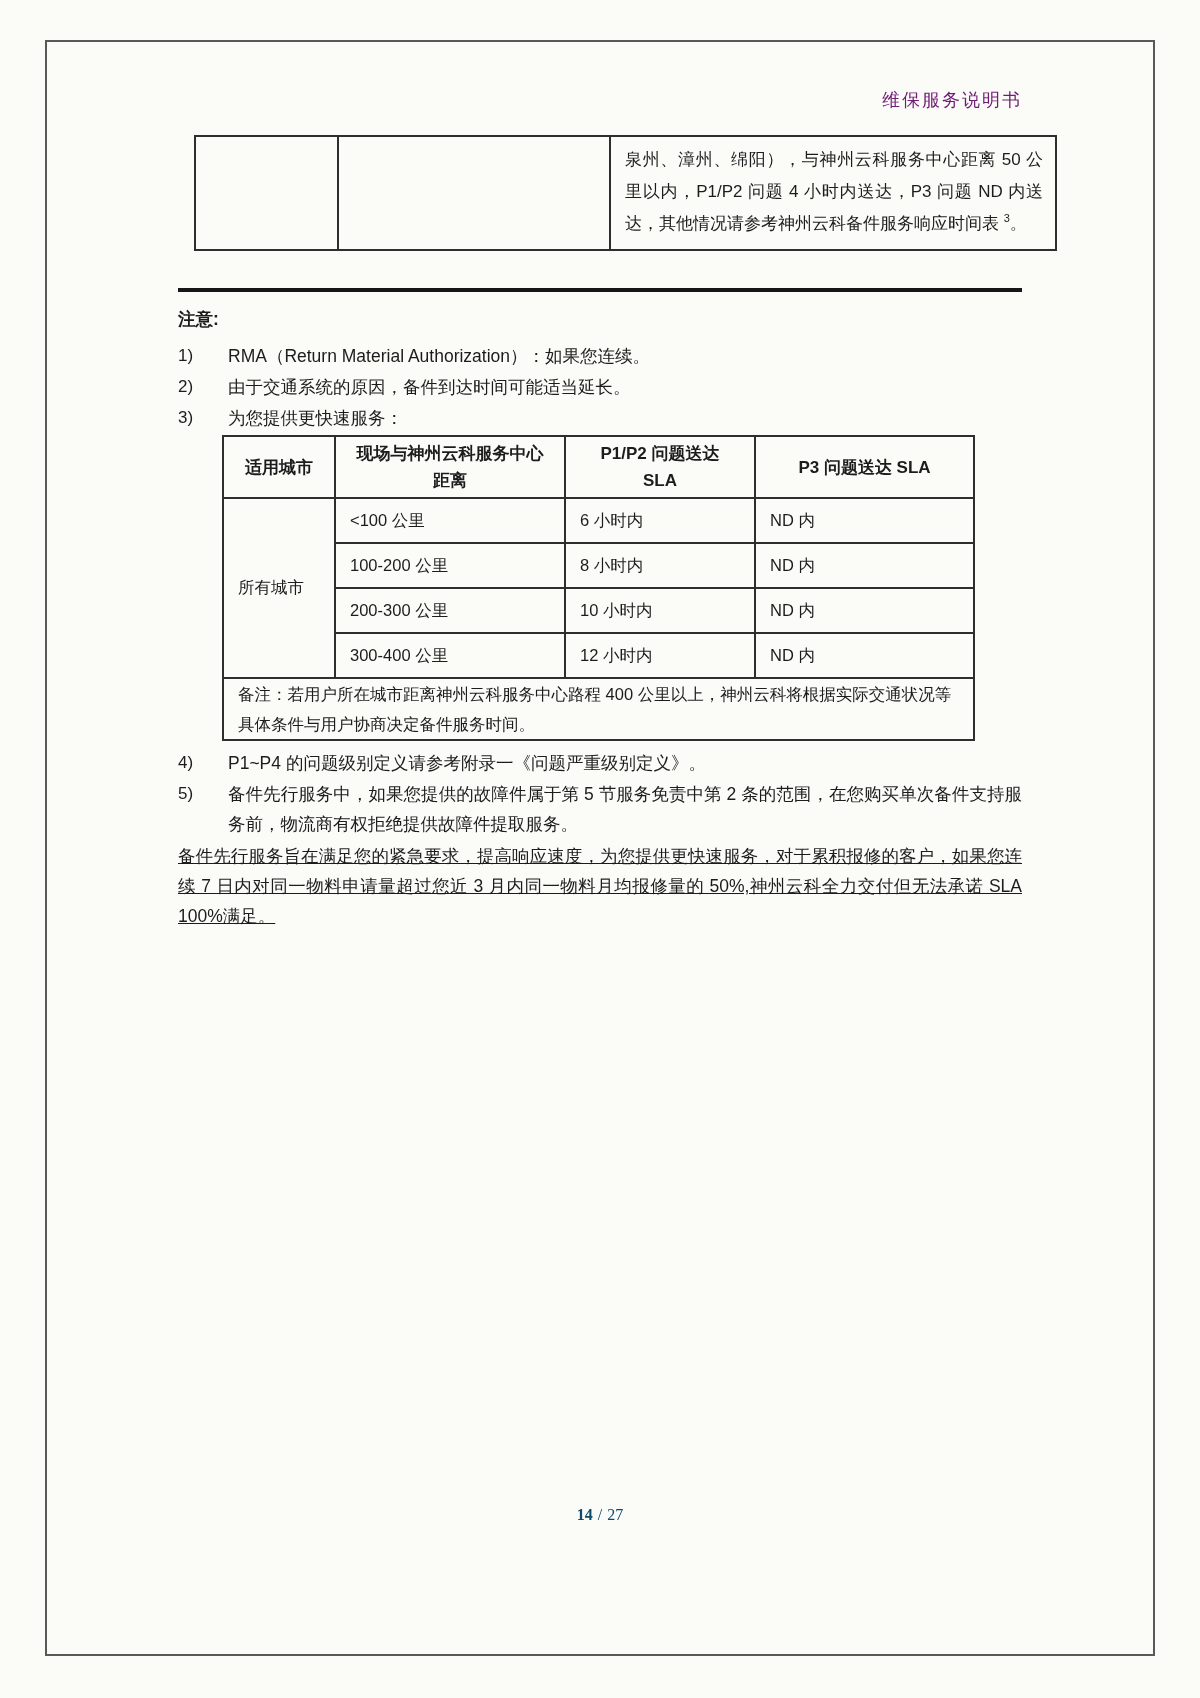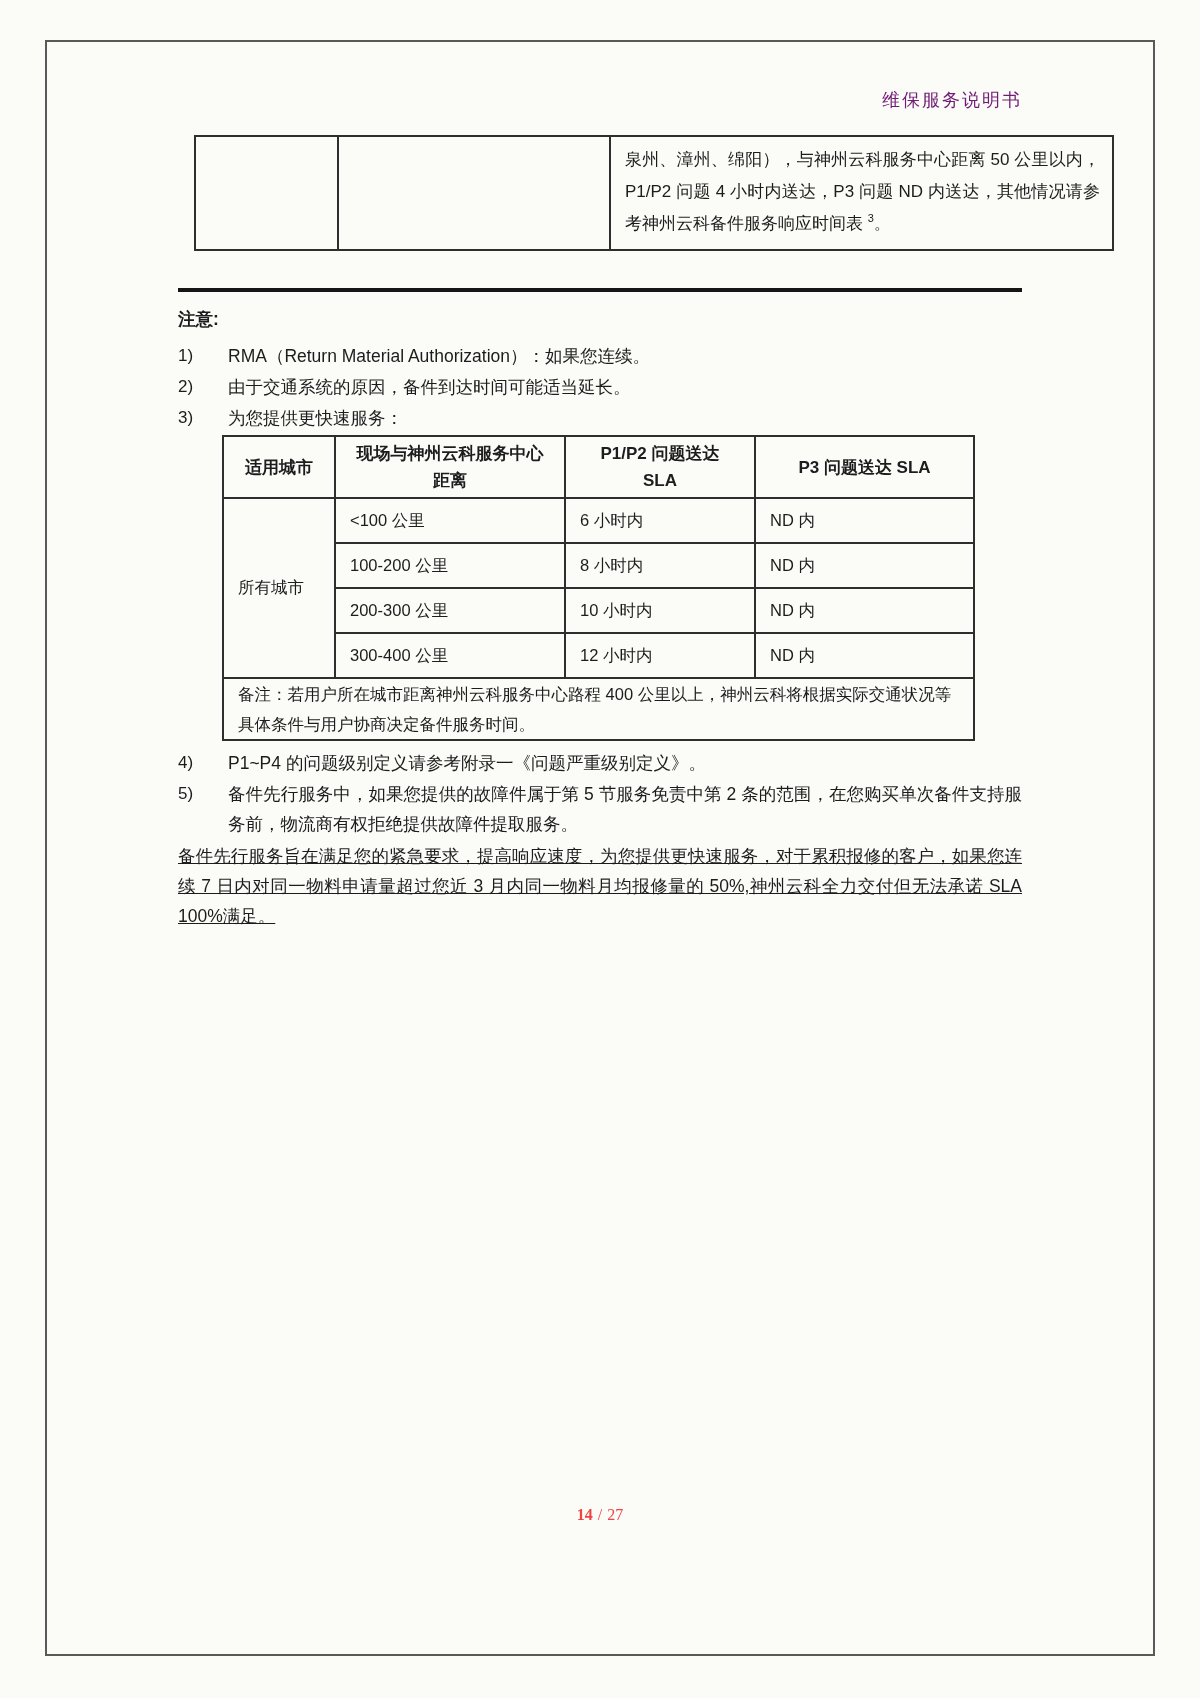--- a/index.html
+++ b/index.html
@@ -23,21 +23,21 @@
   }
   
   .top-table {
     position:absolute; left:194px; top:135px;
     width:841px; border-collapse:collapse; table-layout:fixed;
   }
   .top-table td { border:2px solid #2e2e2e; vertical-align:top; }
   .tt-c1 { width:143px; }
   .tt-c2 { width:272px; }
   .tt-c3 {
-    width:503px; padding:7px 12px 9px 14px;
+    width:446px; padding:7px 12px 9px 14px;
     font-size:17px; line-height:32px; text-align:justify;margin-top:48px;
   }
   sup { font-size:11px; vertical-align:super; line-height:0; }
 
   .thick-rule {
     position:absolute; left:178px; top:288px;
     width:844px; height:4px; background:#161616;
   }
 
   .content { position:absolute; left:178px; top:304px; width:844px; }
@@ -67,21 +67,21 @@
   .remark-cell {
     padding:5px 14px 8px 14px; line-height:30px;
     font-size:17px; text-align:justify; height:auto;
   }
   .closing { font-size:17.5px; line-height:30px; text-align:justify; margin-top:2px;text-decoration:underline; }
 
   .footer {
     position:absolute; top:1506px; left:0; width:1200px;
     text-align:center;
     font-family:"Liberation Serif","DejaVu Serif",serif;
-    font-size:16px; color:#ef4444;
+    font-size:16px; color:#0c4a6e;
   }
   .pg-num { font-weight:bold; }
   .pg-sep { margin:0 5px; }
 </style>
 </head>
 <body>
 
 <div class="page-border"></div>
 
 <div class="header-title">维保服务说明书</div>

